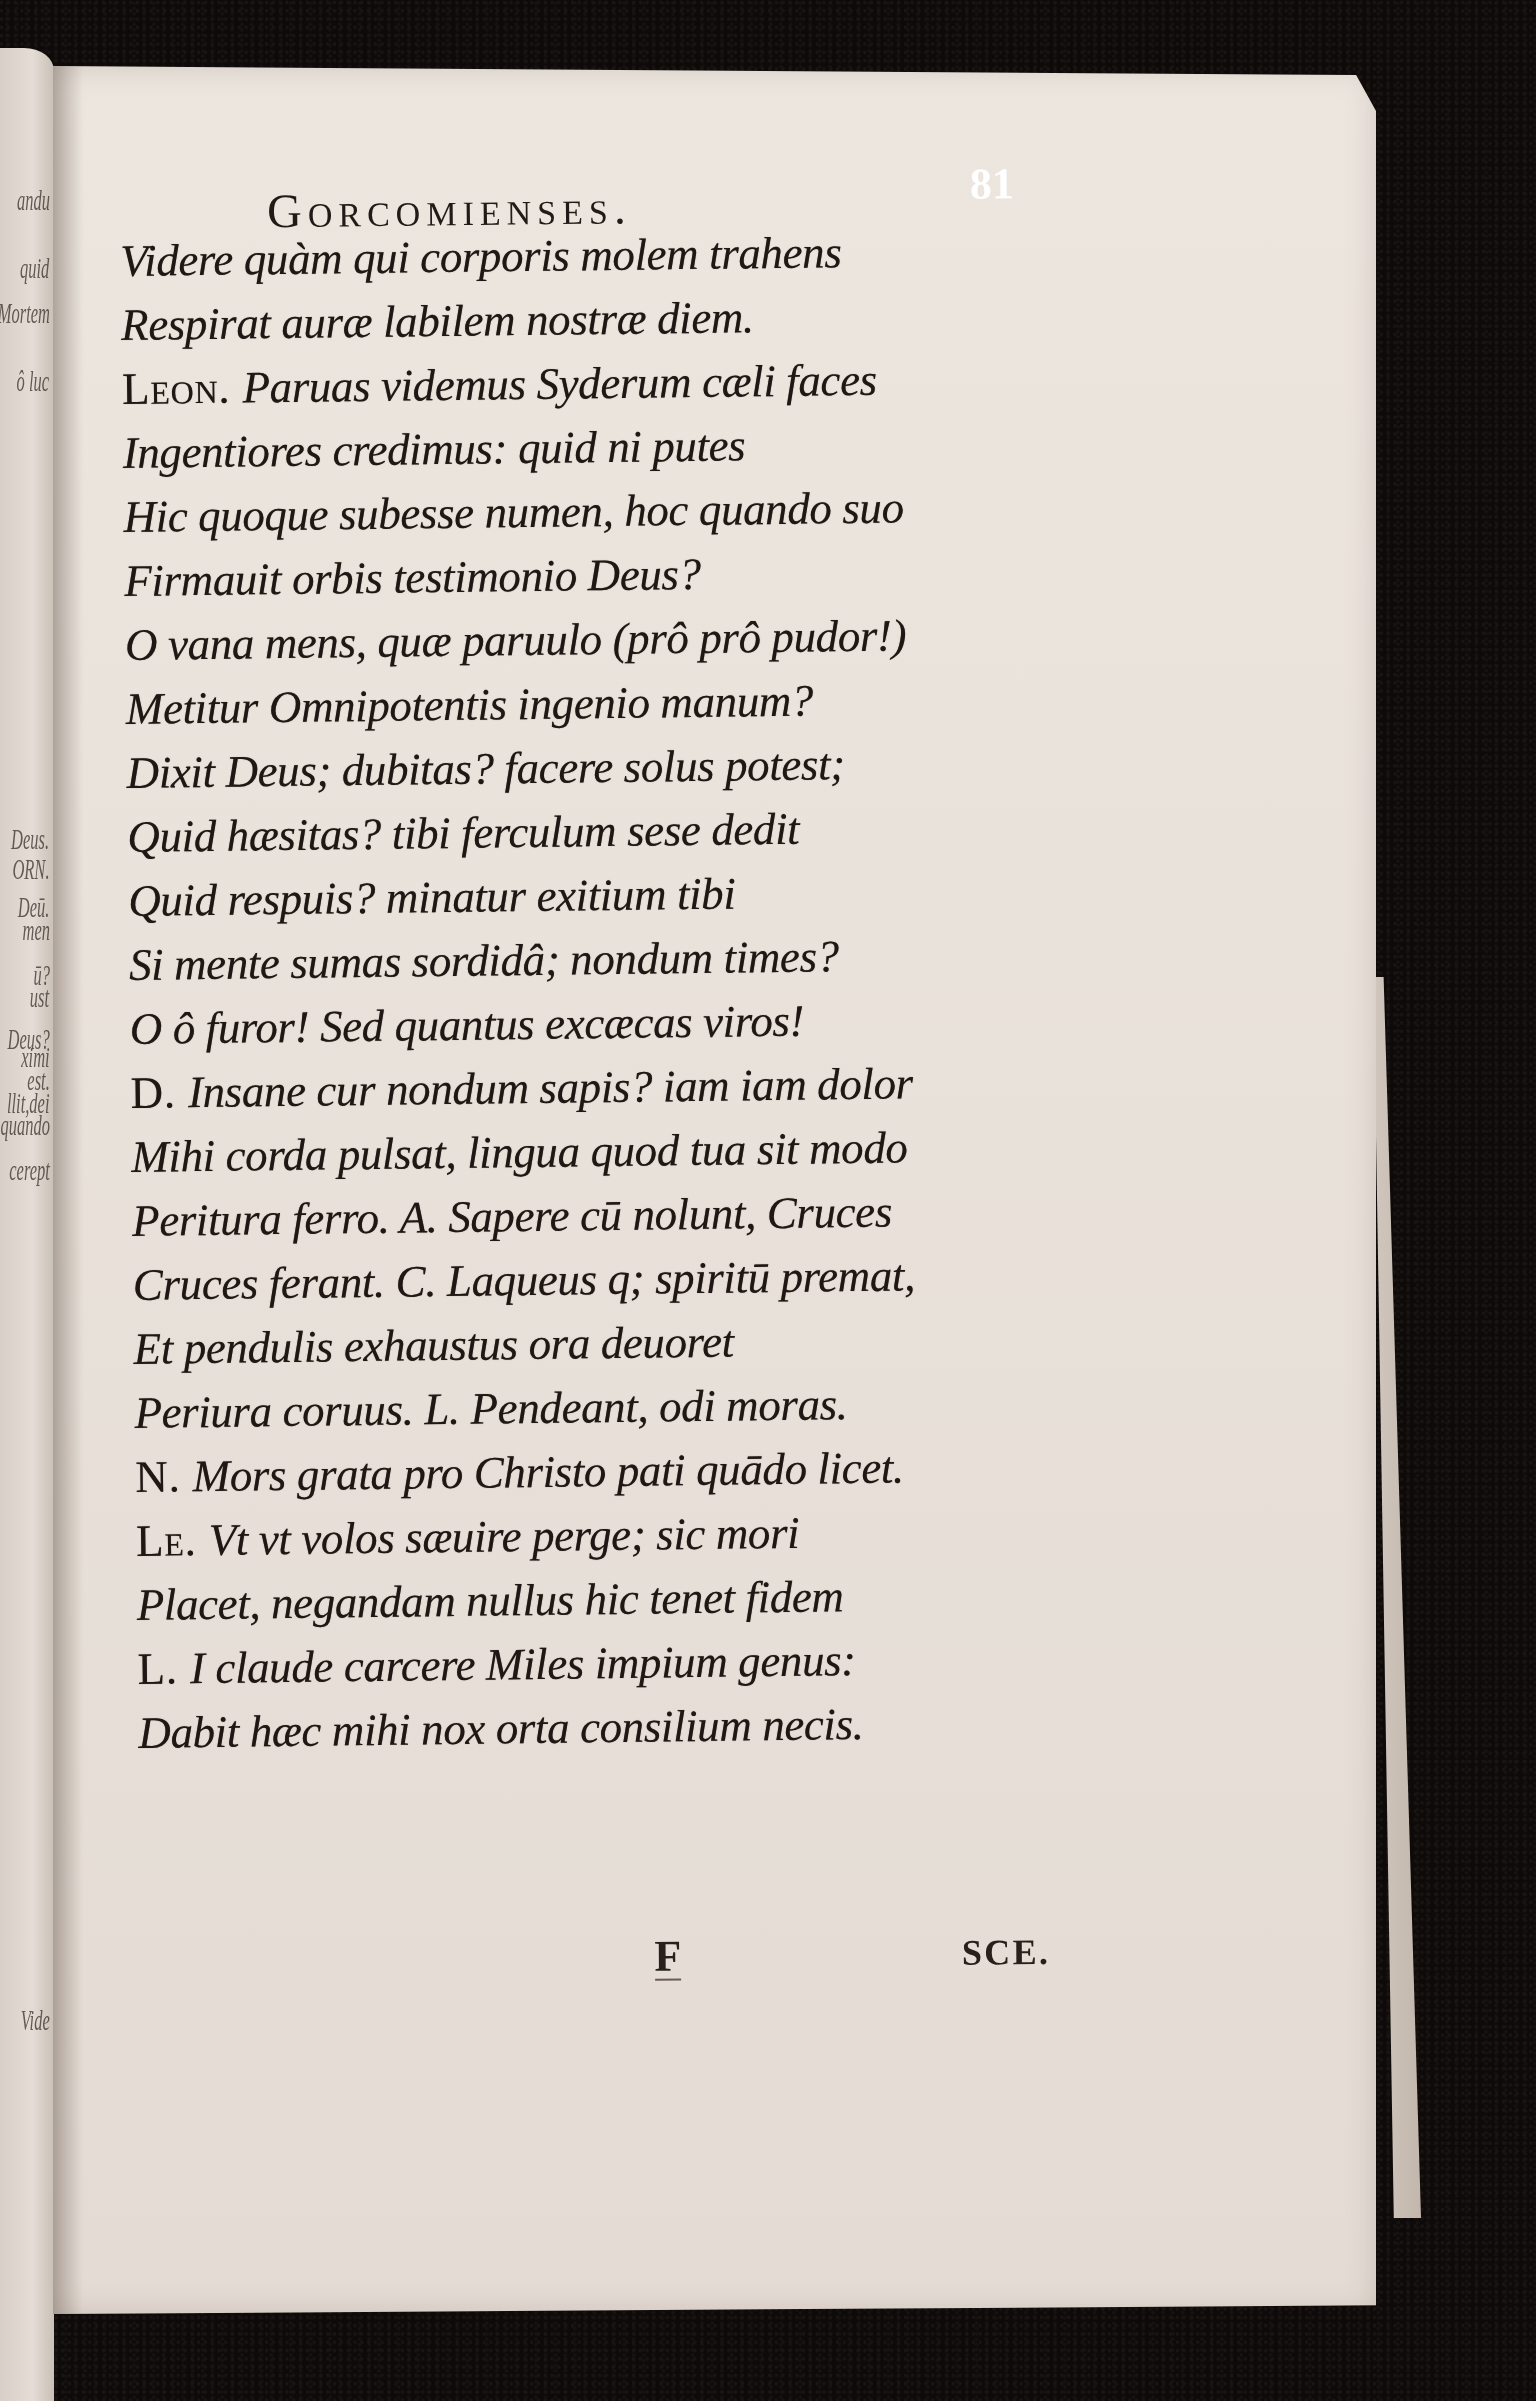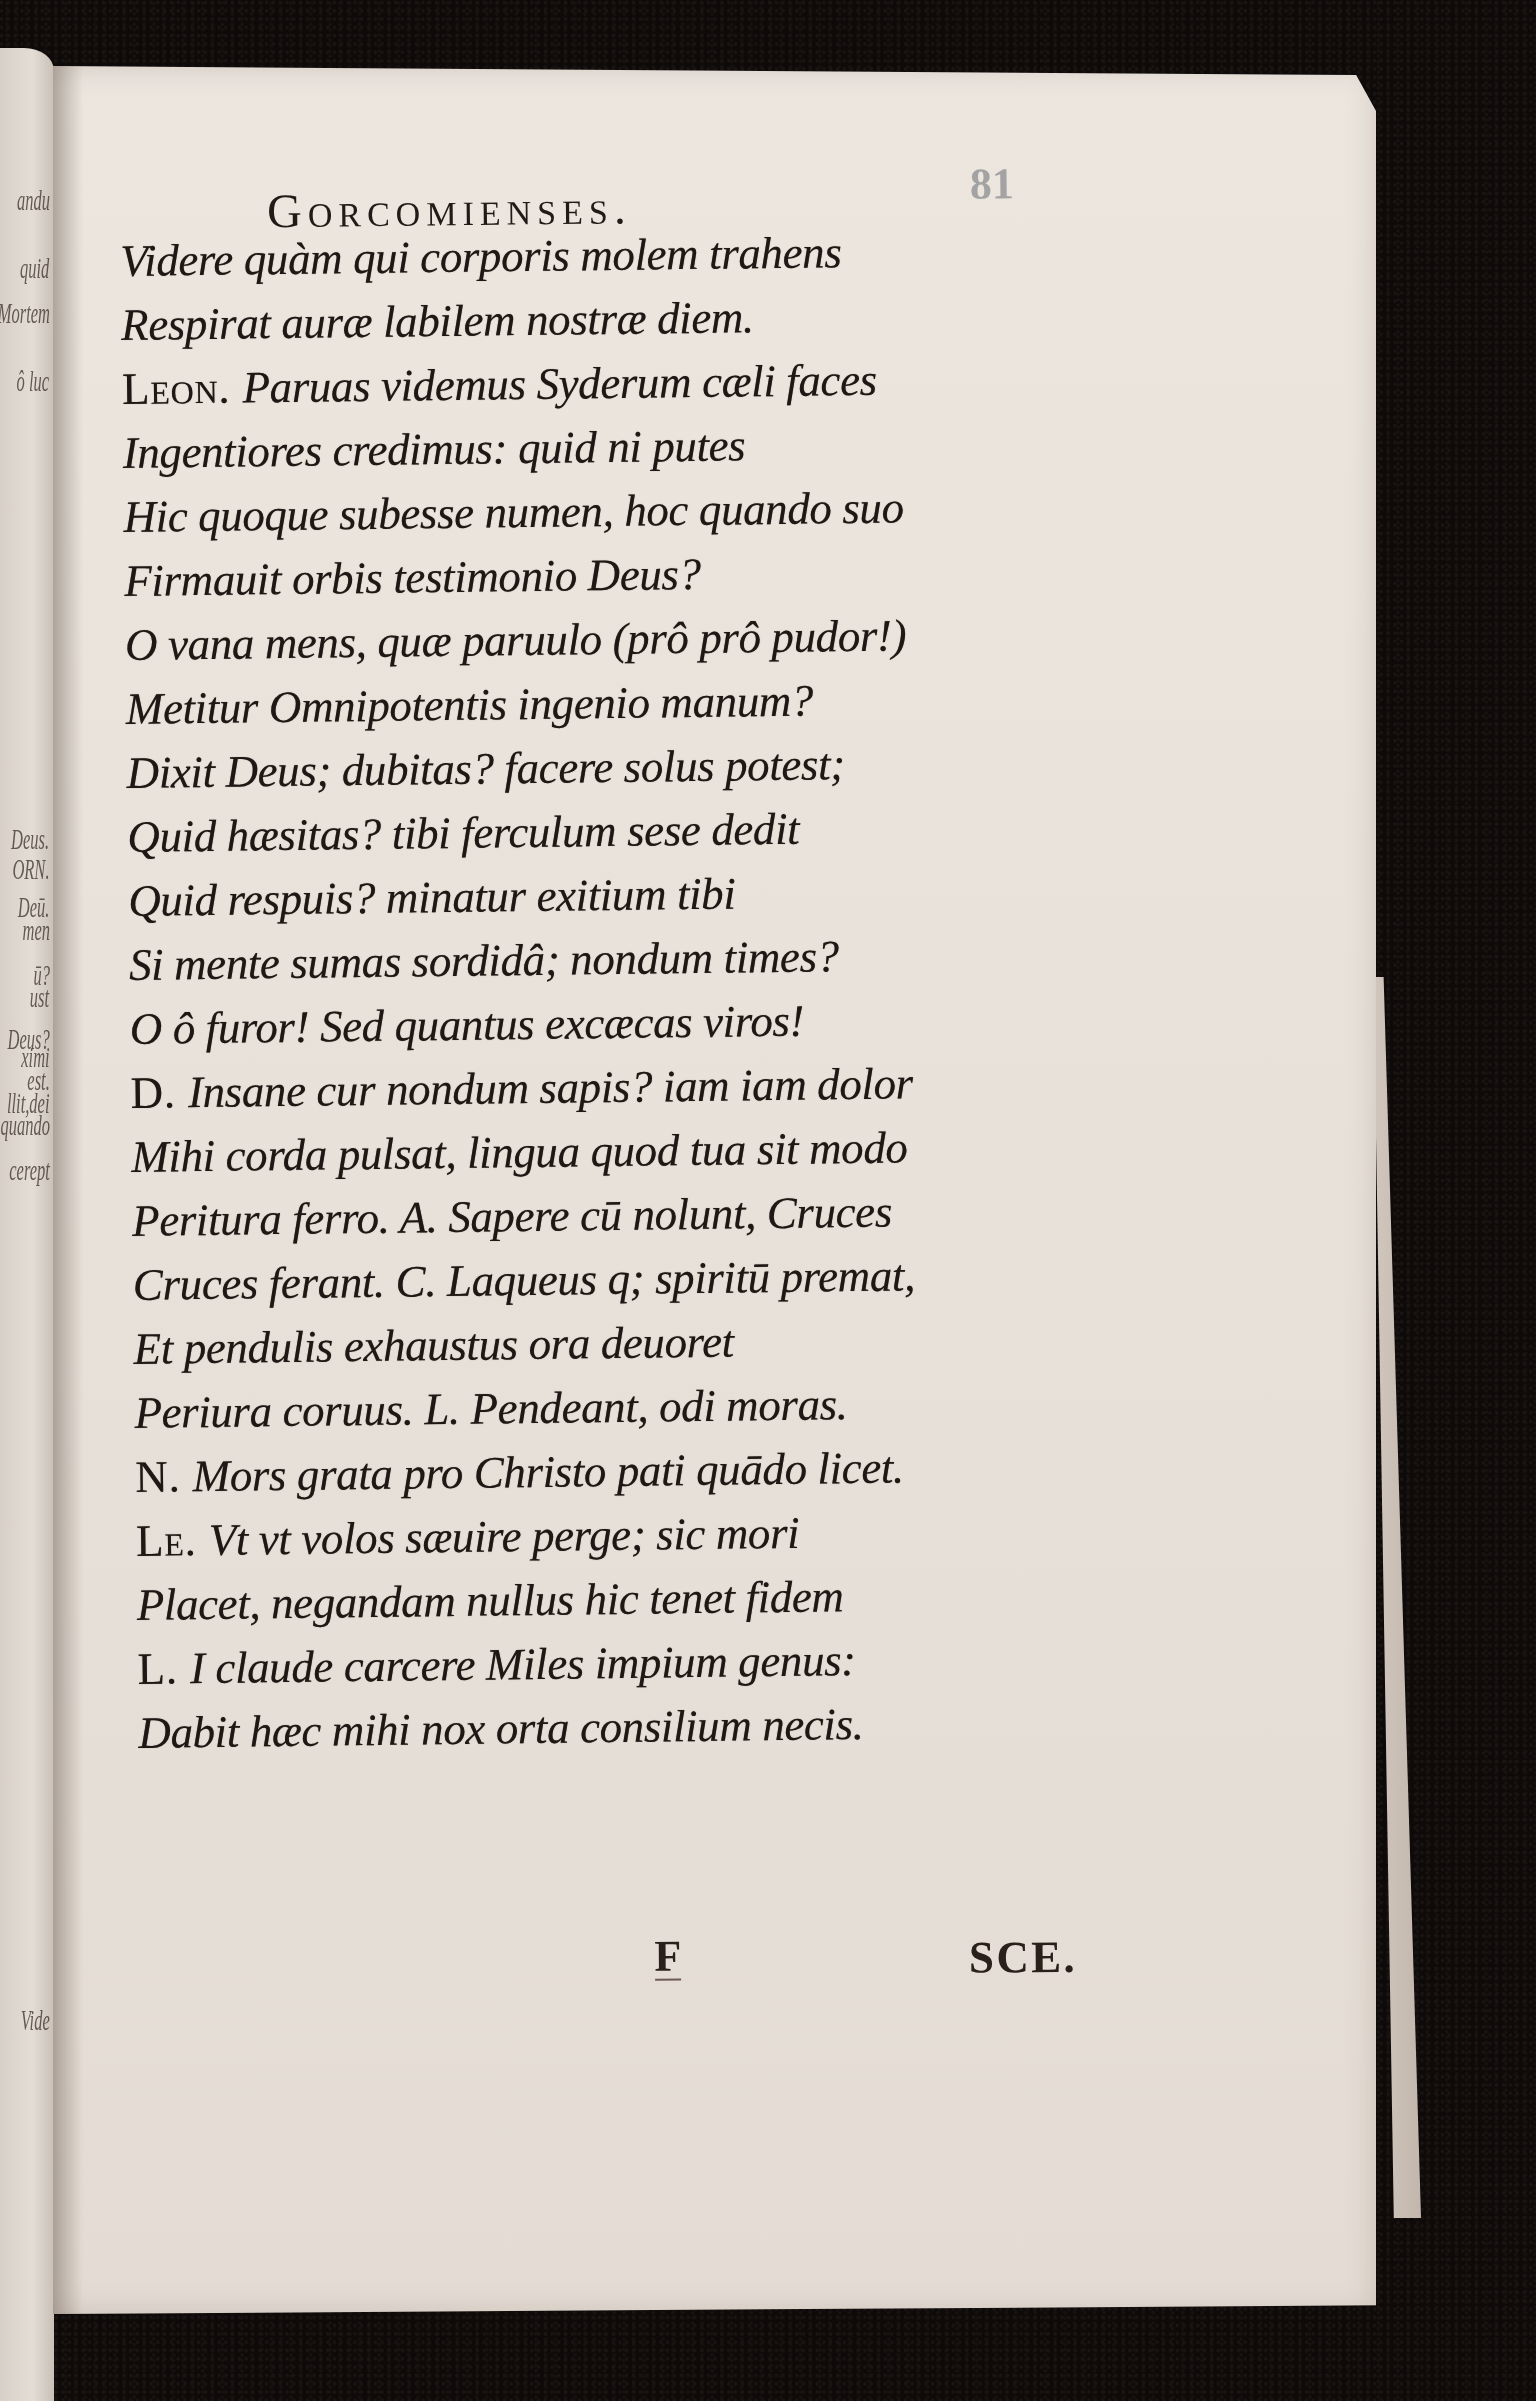--- a/index.html
+++ b/index.html
@@ -41,21 +41,21 @@
     position:absolute; top:162px; left:267px; width:789px; height:68px;
     transform:rotate(-0.6deg);
   }
   .running-head {
     position:absolute; left:0; top:16.5px;
     font-family:"Liberation Serif", serif; font-size:48px; letter-spacing:6px;
     color:#221a16; font-variant:small-caps;
   }
   .page-number {
     position:absolute; left:703px; top:0;
-    font-family:"Liberation Serif", serif; font-size:44px; font-weight:bold; color:#a3a3a3;
+    font-family:"Liberation Serif", serif; font-size:44px; font-weight:bold; color:#ffffff;
   }
   .text-block {
     position:absolute; left:120px; top:229px; width:977px;
     transform:rotate(-0.7deg); transform-origin:left top;
   }
   .verse {
     font-family:"Liberation Serif", serif; font-style:italic;
     font-size:45px; line-height:64px; height:64px;
     color:#1e1713; white-space:nowrap; letter-spacing:-0.4px;
     text-shadow: 0 0 0.8px rgba(30,23,19,.6);
@@ -66,22 +66,22 @@
   .footer {
     position:absolute; top:1932px; left:647px; width:526px; height:60px;
     transform:rotate(-0.4deg);
   }
   .signature {
     position:absolute; left:7.5px; top:0;
     font-family:"Liberation Serif", serif; font-size:44px; font-weight:bold; color:#2a201b;
     border-bottom:2.3px solid #6b5a52; line-height:45px;
   }
   .catchword {
-    position:absolute; left:322px; top:0;
-    font-family:"Liberation Serif", serif; font-size:45px; font-weight:bold; color:#2a201b;
+    position:absolute; left:315px; top:0;
+    font-family:"Liberation Serif", serif; font-size:36px; font-weight:bold; color:#2a201b;
     letter-spacing:2.3px;
   }
 </style>
 </head>
 <body>
 
 <div class="facing-page">
   <div class="facing-frag" style="top:135px">andu</div>
   <div class="facing-frag" style="top:203px">quid</div>
   <div class="facing-frag" style="top:248px">Mortem</div>

